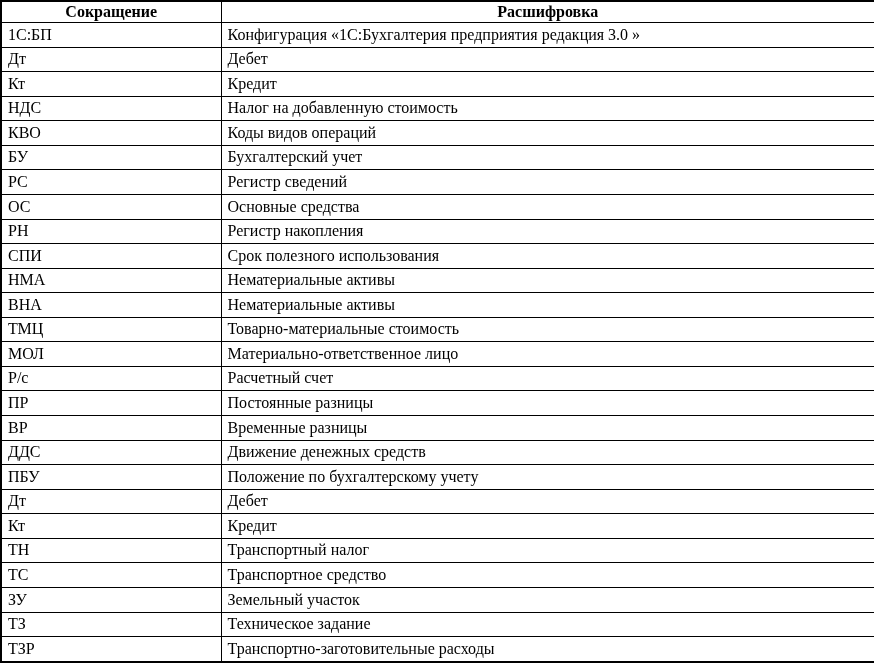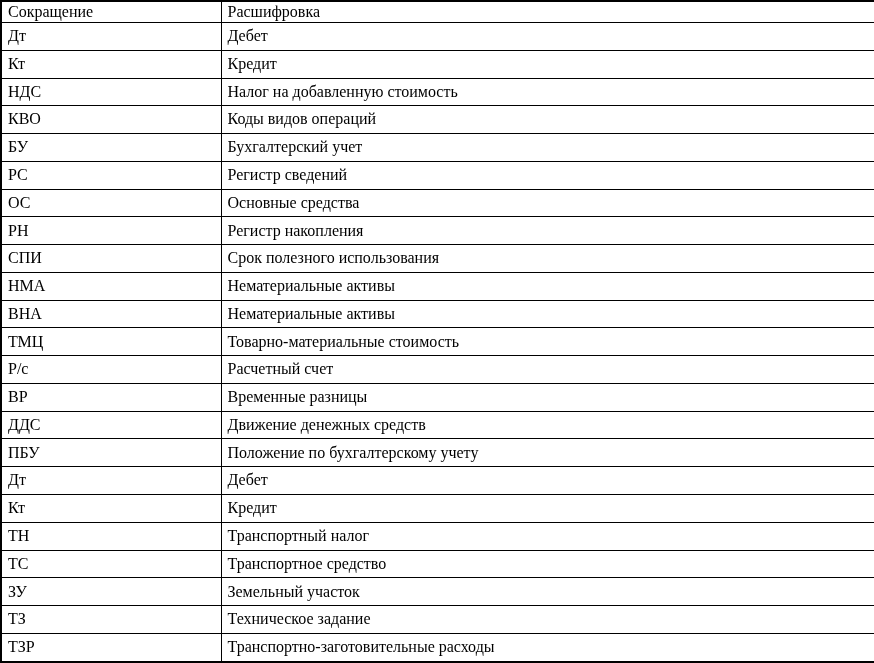--- a/index.html
+++ b/index.html
@@ -20,22 +20,22 @@
   .abbr-table th,
   .abbr-table td {
     border: 1px solid #000000;
     padding: 0 6px;
     overflow: hidden;
     white-space: nowrap;
     vertical-align: middle;
     line-height: 1.15;
   }
   .abbr-table thead th {
-    font-weight: normal;
-    text-align: left;
+    font-weight: bold;
+    text-align: center;
     height: 20px;
   }
   .abbr-table td {
     text-align: left;
   }
   .col-abbr { width: 220px; }
   .col-full { width: 654px; }
 </style>
 </head>
 <body>
@@ -45,20 +45,24 @@
     <col class="col-abbr">
     <col class="col-full">
   </colgroup>
   <thead>
     <tr>
       <th>Сокращение</th>
       <th>Расшифровка</th>
     </tr>
   </thead>
   <tbody id="table-body">
+      <tr>
+        <td>1С:БП</td>
+        <td>Конфигурация «1С:Бухгалтерия предприятия редакция 3.0 »</td>
+      </tr>
       <tr>
         <td>Дт</td>
         <td>Дебет</td>
       </tr>
       <tr>
         <td>Кт</td>
         <td>Кредит</td>
       </tr>
       <tr>
         <td>НДС</td>
@@ -94,22 +98,30 @@
       </tr>
       <tr>
         <td>ВНА</td>
         <td>Нематериальные активы</td>
       </tr>
       <tr>
         <td>ТМЦ</td>
         <td>Товарно-материальные стоимость</td>
       </tr>
       <tr>
+        <td>МОЛ</td>
+        <td>Материально-ответственное лицо</td>
+      </tr>
+      <tr>
         <td>Р/с</td>
         <td>Расчетный счет</td>
+      </tr>
+      <tr>
+        <td>ПР</td>
+        <td>Постоянные разницы</td>
       </tr>
       <tr>
         <td>ВР</td>
         <td>Временные разницы</td>
       </tr>
       <tr>
         <td>ДДС</td>
         <td>Движение денежных средств</td>
       </tr>
       <tr>

